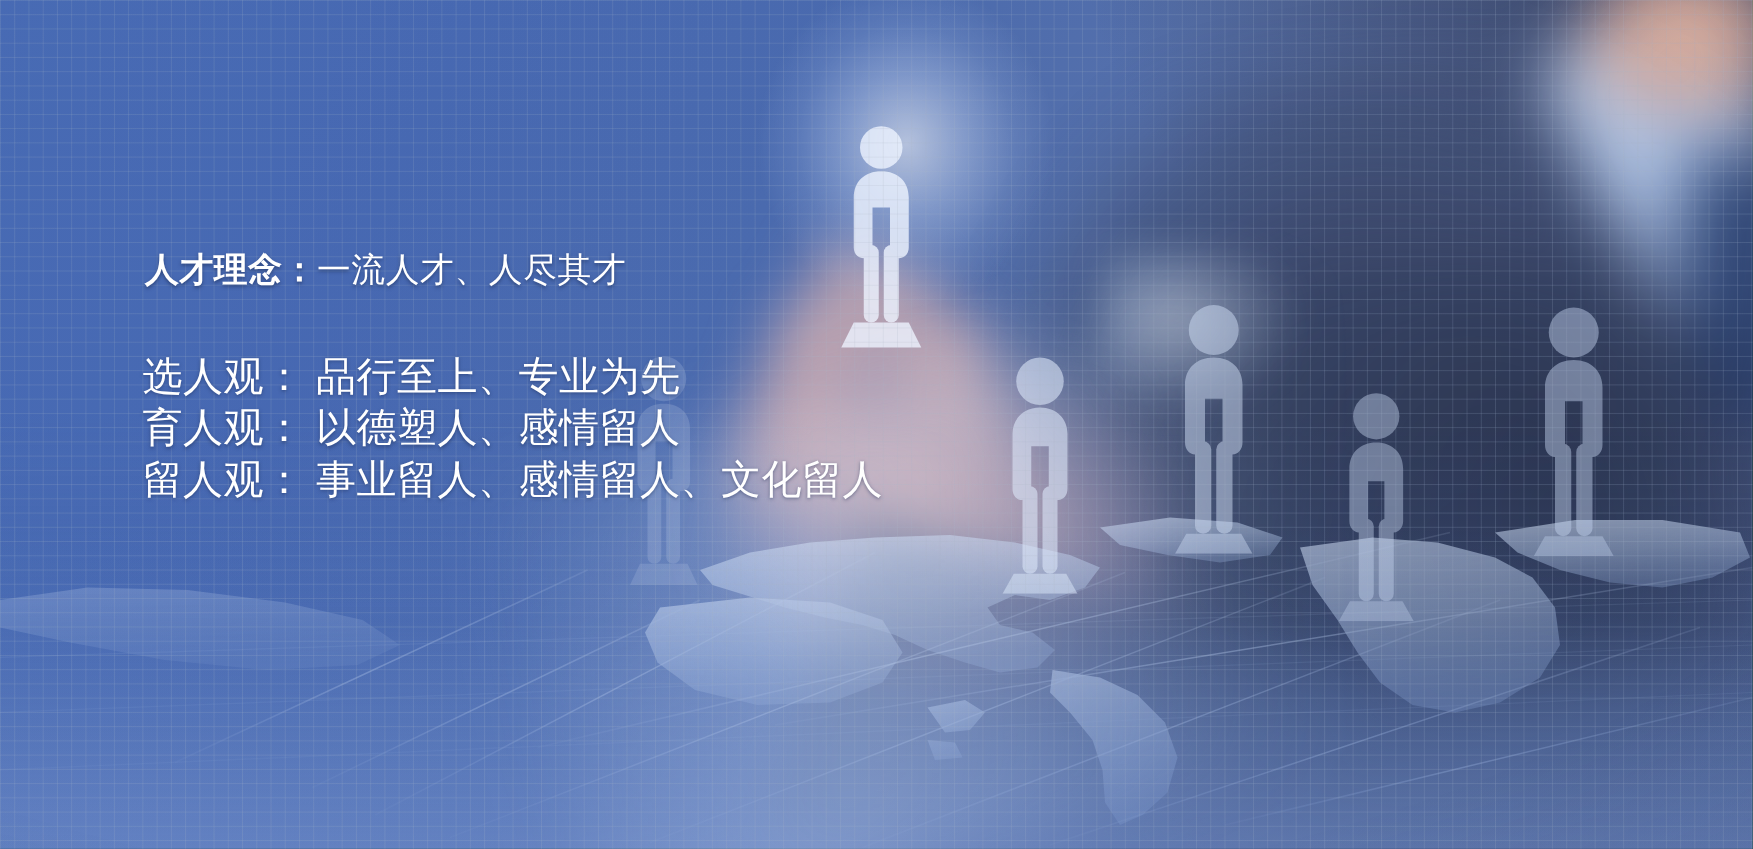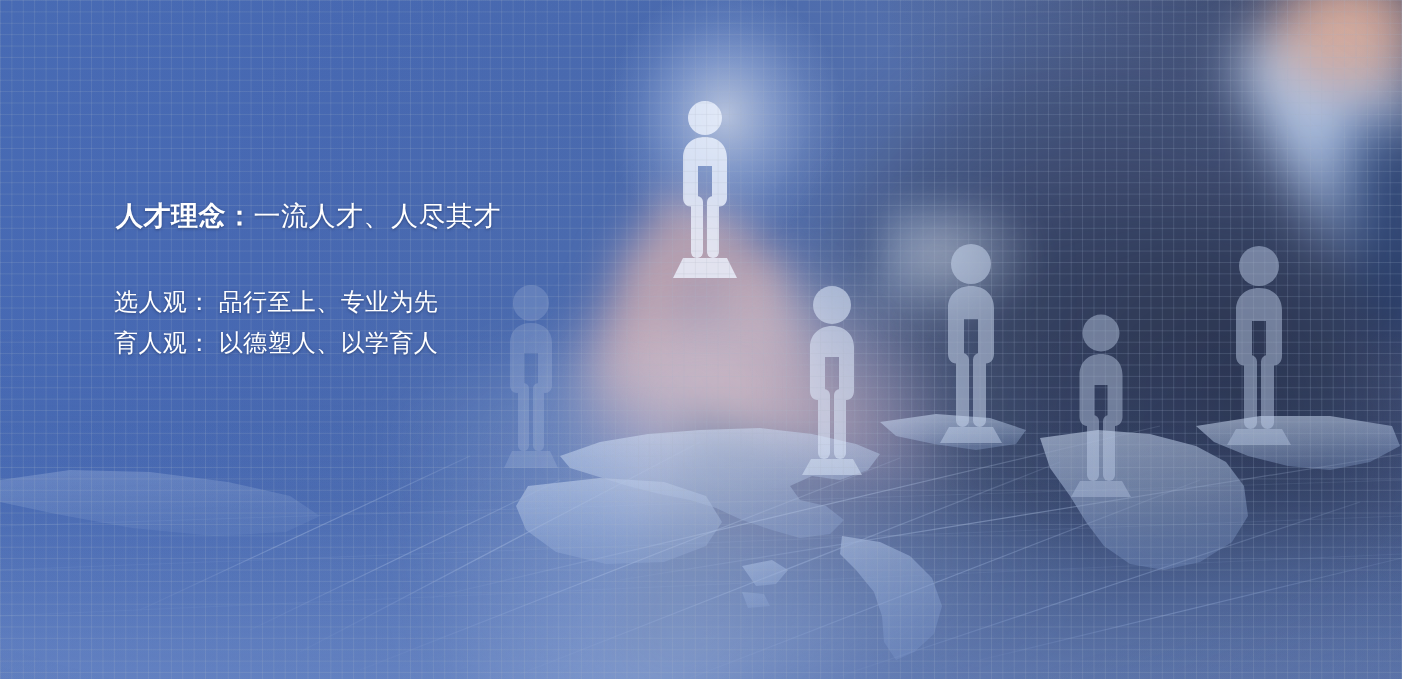--- a/index.html
+++ b/index.html
@@ -238,21 +238,21 @@
     letter-spacing: 0.5px;
     white-space: nowrap;
     margin: 0 0 0 2px;
     text-shadow: 0 1px 3px rgba(22,38,78,0.55);
   }
   .headline .hl-strong { font-weight: 700; }
   .headline .hl-rest  { font-weight: 400; }
 
   .lines { margin-top: 45px; }
   .line {
-    font-size: 24px;
+    font-size: 32px;
     line-height: 41px;
     font-weight: 400;
     color: #ffffff;
     white-space: nowrap;
     letter-spacing: 0.4px;
     text-shadow: 0 1px 3px rgba(22,38,78,0.5);
   }
 </style>
 </head>
 <body>
@@ -413,17 +413,18 @@
   <div class="grid-soft"></div>
   <div class="grid"></div>
   <div class="vignette"></div>
 
   <div class="text-block">
     <div class="headline">
       <span class="hl-strong">人才理念：</span><span class="hl-rest">一流人才、人尽其才</span>
     </div>
     <div class="lines">
       <div class="line">选人观： 品行至上、专业为先</div>
-      <div class="line">育人观： 以德塑人、以学育人</div>
+      <div class="line">育人观： 以德塑人、感情留人</div>
+      <div class="line">留人观： 事业留人、感情留人、文化留人</div>
     </div>
   </div>
 
 </div>
 
 </body></html>

